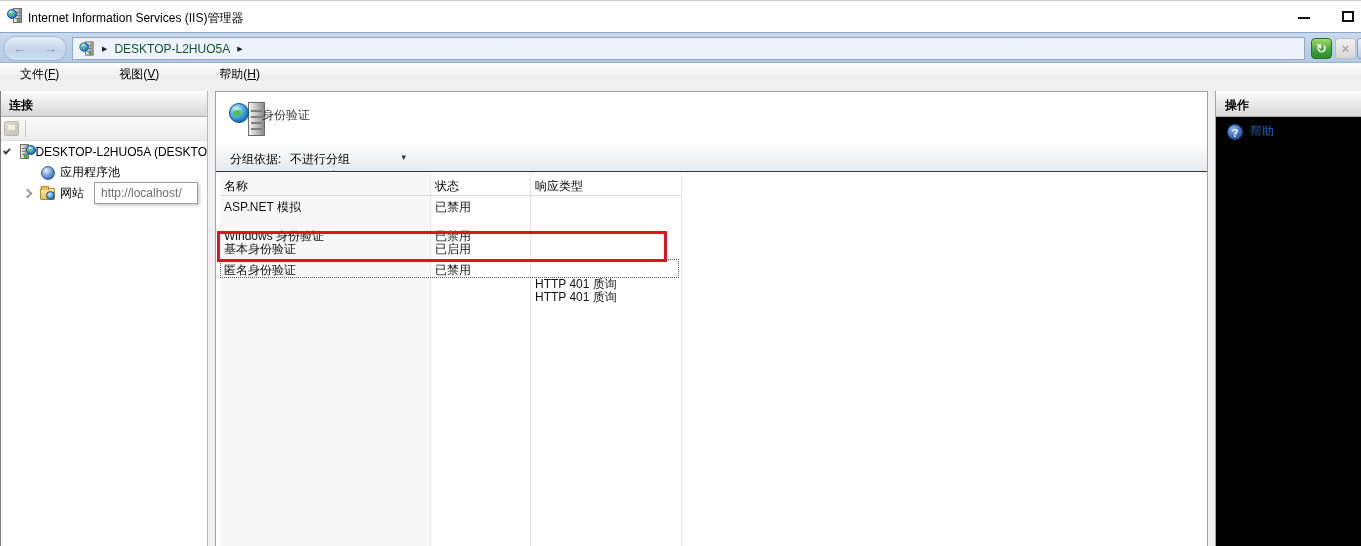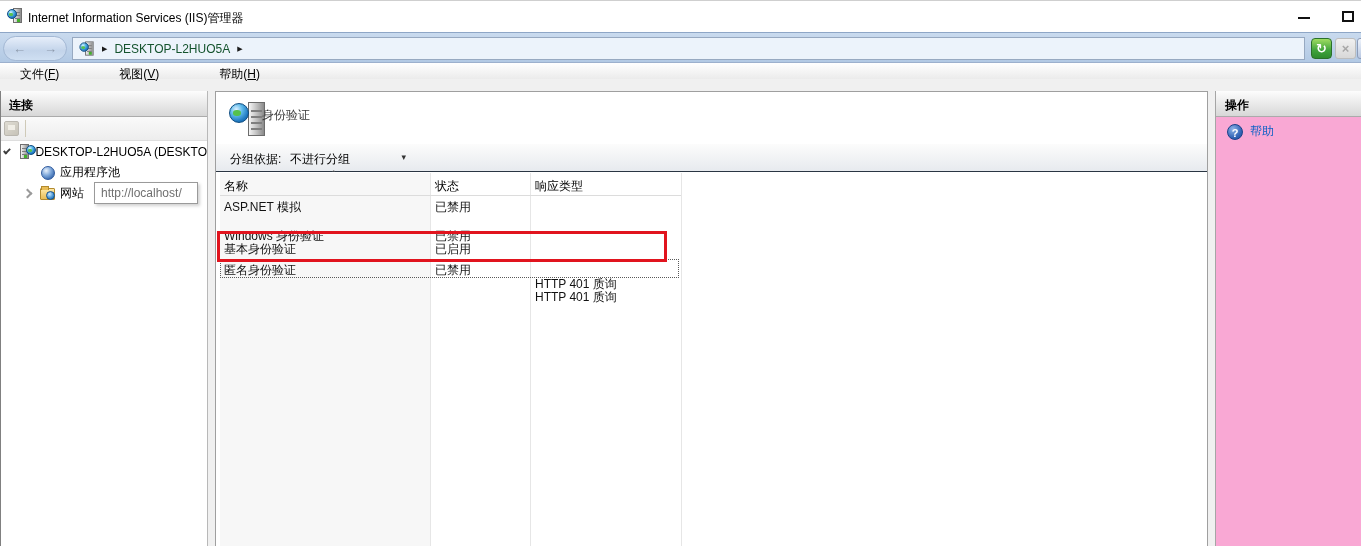--- a/index.html
+++ b/index.html
@@ -123,21 +123,21 @@
   .r0 { top:23px; } .r1 { top:52px; } .r2 { top:65px; } .r3 { top:86px; }
   .cell { position:absolute; top:3px; white-space:nowrap; color:#121212; }
   .c-name { left:4px; } .c-status { left:215px; } .c-resp { left:315px;margin-top:48px; }
   .annotation-red-box { position:absolute; left:1px; top:58px; width:450px; height:31px;
       border:3px solid #e1141e; z-index:5; }
   .focus-rect { position:absolute; left:4px; top:86px; width:459px; height:19px;
       border:1px dotted #5a5a5a; z-index:4; }
 
   
   .actions-panel { position:absolute; left:1215px; top:90px; width:146px; height:456px;
-      background:#f9a8d4; border-left:1px solid #a5a5a5; }
+      background:#000000; border-left:1px solid #a5a5a5; }
   .help-row { position:absolute; left:11px; top:32px; display:flex; align-items:center; }
   .help-icon { width:16px; height:16px; border-radius:50%;
       background:radial-gradient(circle at 35% 30%, #8fb4e8, #3667b8 60%, #1d4a96); border:1px solid #1a4189;
       color:#fff; font-weight:bold; font-size:11px; text-align:center; line-height:16px; }
   .help-link { margin-left:7px; color:#1262c6;text-align:right; }
 
   .window-left-edge { position:absolute; left:0; top:90px; width:1px; height:456px; background:#808080; }
 </style>
 </head>
 <body>

